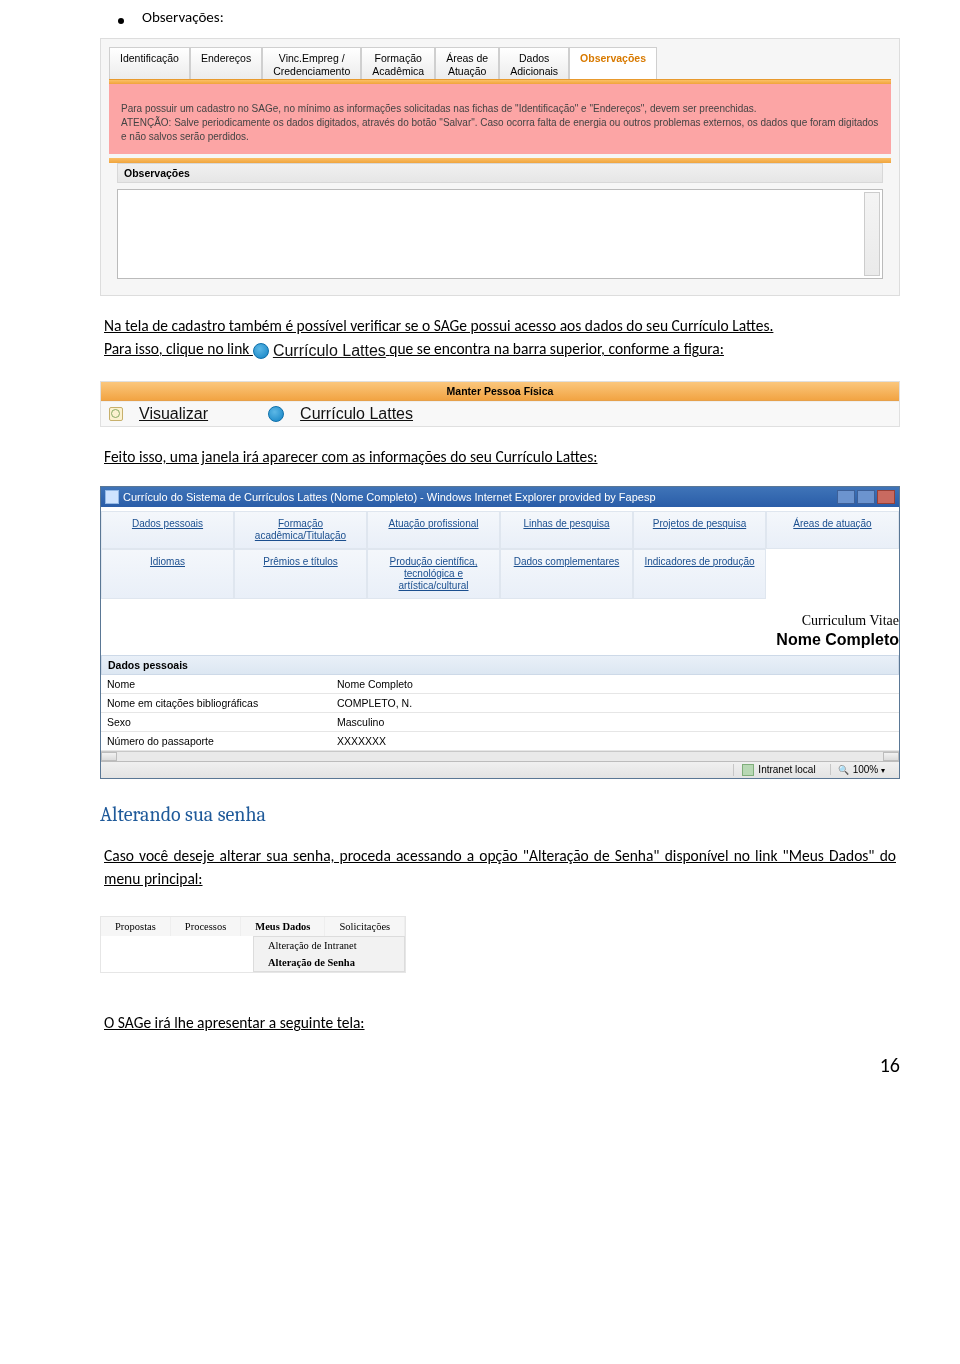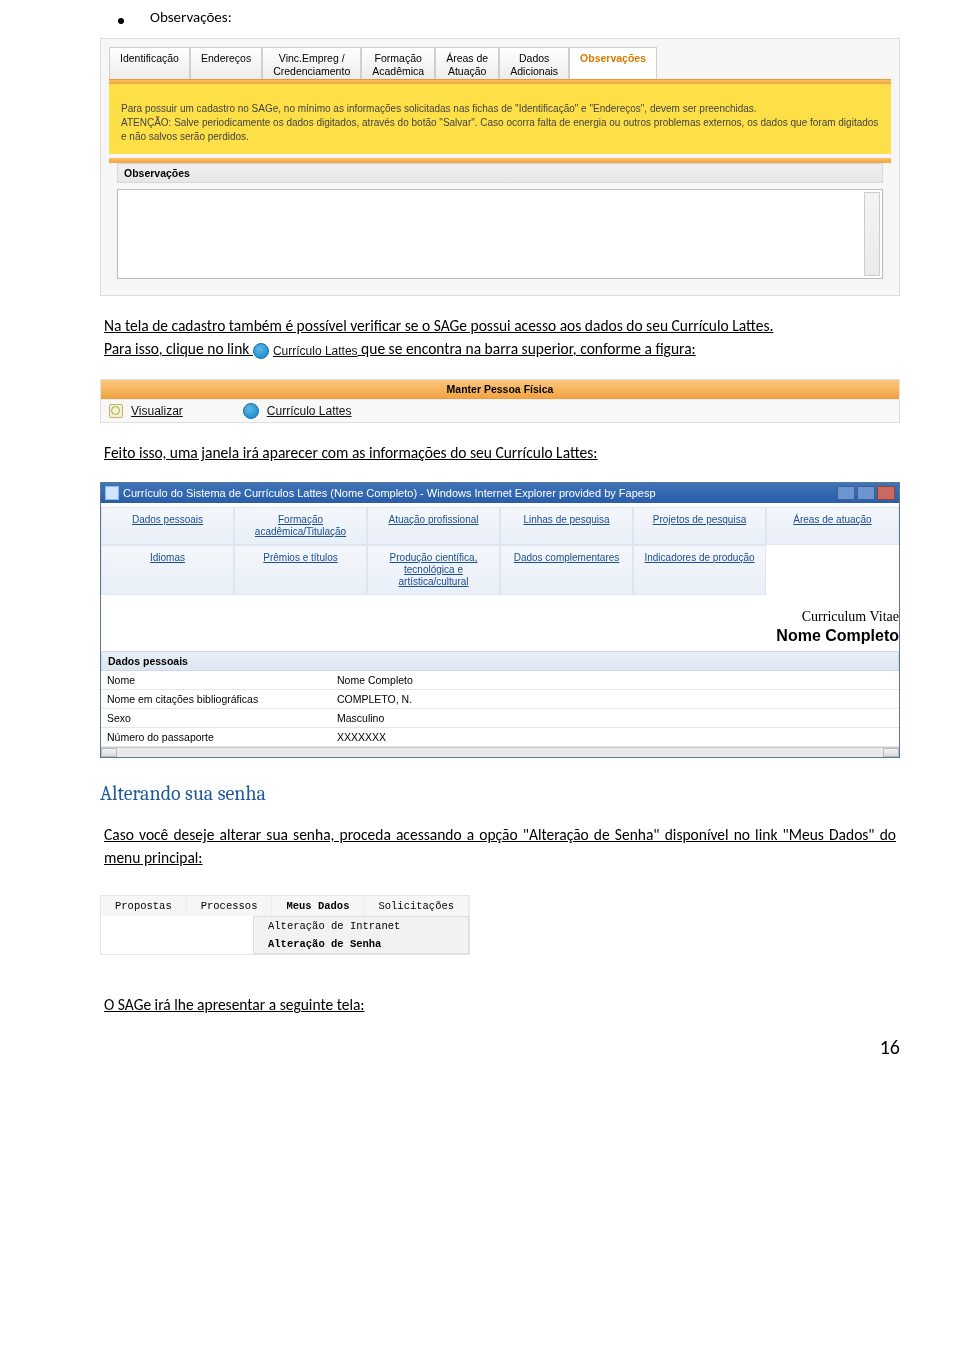--- a/index.html
+++ b/index.html
@@ -9,21 +9,20 @@
     padding: 0 60px 30px 100px;
     background: #fff;
     color: #000;
     width: 960px;
   }
   .bullet-line {
     display: flex;
     align-items: center;
     margin: 8px 0 12px 0;
     font-size: 15px;
-    gap: 8px;
   }
   .bullet-dot {
     width: 6px; height: 6px; background: #000; border-radius: 50%;
     margin: 7px 18px 0 18px; flex: none;
   }
   
   .shot {
     border: 1px solid #ddd;
     margin: 4px 0 18px 0;
   }
@@ -59,21 +58,21 @@
     height: 5px;
     background: linear-gradient(#fbbf67,#f0a53e);
     margin-top: 4px;
   }
   .info-text {
     font-family: Verdana, Arial, sans-serif;
     font-size: 10px;
     color: #444;
     padding: 18px 12px 10px 12px;
     line-height: 1.4;
-    background: #fde047;
+    background: #fca5a5;
   }
   .obs-label {
     font-family: Verdana, Arial, sans-serif;
     font-size: 10.5px;
     font-weight: bold;
     background: linear-gradient(#f0f0f0,#e6e6e6);
     border: 1px solid #d8d8d8;
     padding: 3px 6px;
     margin: 0 8px;
   }
@@ -103,21 +102,21 @@
     align-items: center;
     vertical-align: middle;
     gap: 4px;
   }
   .lattes-ico {
     width: 16px; height: 16px; border-radius: 50%;
     background: radial-gradient(circle at 40% 35%, #5db8e6, #1282c4);
     display: inline-block;
     border: 1px solid #0e70aa;
   }
-  .ul-text { text-decoration: underline; color: #111; font-family: Verdana, sans-serif; font-size: 12px; }
+  .ul-text { text-decoration: underline; color: #111; font-family: Verdana, sans-serif; font-size: 16px; }
   
   .shot2 {
     border: 1px solid #e0e0e0;
     font-family: Verdana, Arial, sans-serif;
     font-size: 10.5px;
     margin-bottom: 18px;
   }
   .shot2-head {
     background: linear-gradient(#fbc77d,#f2a443);
     font-weight: bold;
@@ -126,21 +125,21 @@
     border-bottom: 1px solid #e6a04a;
   }
   .shot2-row {
     display: flex;
     align-items: center;
     gap: 60px;
     padding: 3px 8px;
     border-top: 1px solid #eee;
     background: #f8f8f8;
   }
-  .vis-link { display: inline-flex; align-items: center; gap: 8px; }
+  .vis-link { display: inline-flex; align-items: center; gap: 16px; }
   .mag-ico {
     width: 14px; height: 14px;
     border: 1px solid #c7b06c;
     background: #fbf1cf;
     border-radius: 2px;
     position: relative;
   }
   .mag-ico::before {
     content: ""; position: absolute; width: 7px; height: 7px;
     border: 1px solid #8a6; border-radius: 50%;
@@ -231,21 +230,21 @@
     font-family: Cambria, Georgia, serif;
     color: #1f5a9a;
     font-size: 20px;
     font-weight: normal;
     margin: 24px 0 8px 0;
   }
   
   .menu-shot {
     border: 1px solid #e6e6e6;
     display: inline-block;
-    font-family: Liberation Mono, monospace;
+    font-family: Liberation Serif, serif;
     font-size: 10.5px;
     margin: 8px 0 20px 0;
   }
   .menu-top {
     display: flex;
     background: #f6f6f6;
   }
   .menu-top span {
     padding: 4px 14px;
     border-right: 1px solid #eee;
@@ -377,20 +376,32 @@
     </div>
     <div class="ie-row">
       <div class="k">Sexo</div>
         <div class="v">Masculino</div>
     </div>
     <div class="ie-row">
       <div class="k">Número do passaporte</div>
         <div class="v">XXXXXXX</div>
     </div>
     <div class="ie-scroll"></div>
+    <div class="ie-status">
+      <span class="sp"></span>
+      <span class="ie-zone">
+        <span class="tiny-ico"></span>
+        <span>Intranet local</span>
+      </span>
+      <span class="ie-zoom">
+        <span style="font-size:9px">🔍</span>
+        <span>100%</span>
+        <span style="font-size:8px">▾</span>
+      </span>
+    </div>
   </div>
 </div>
 
 
 <h2 class="alt-senha">Alterando sua senha</h2>
 
 <p class="para">Caso você deseje alterar sua senha, proceda acessando a opção "Alteração de Senha" disponível no link "Meus Dados" do menu principal:</p>
 
 
 <div class="menu-shot">

